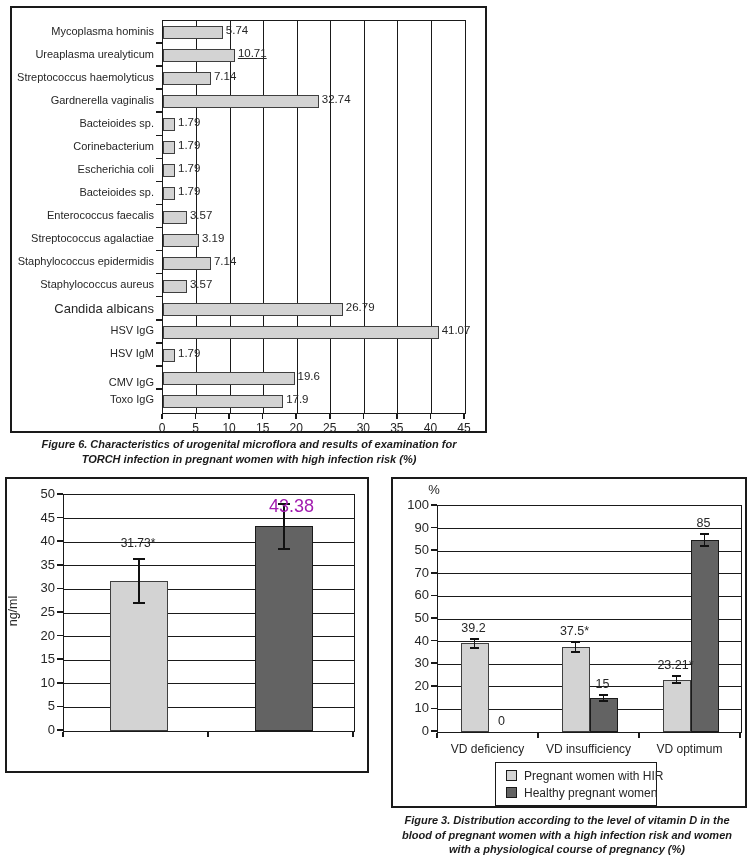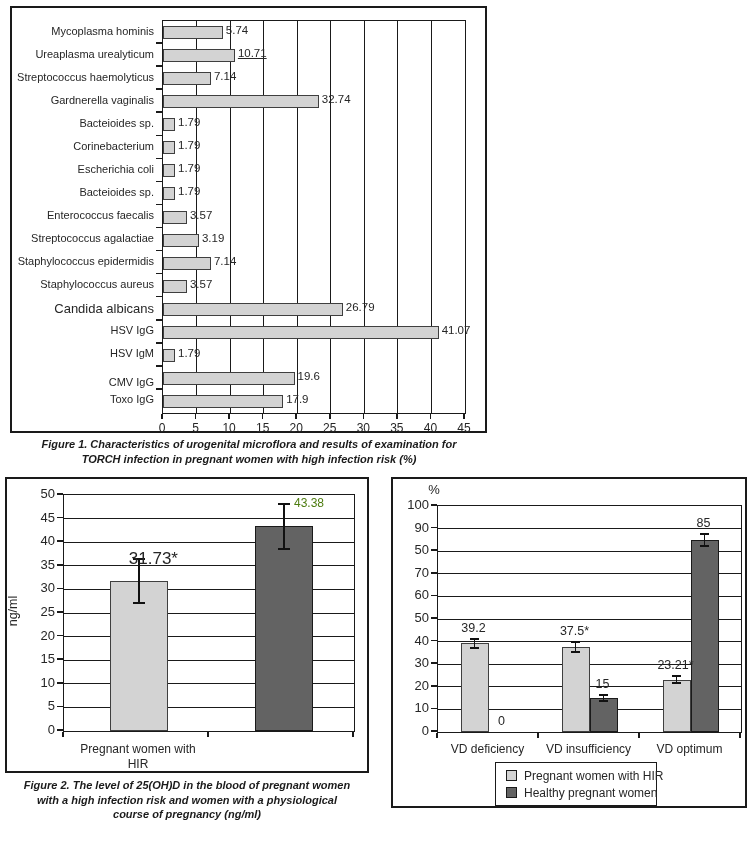--- a/index.html
+++ b/index.html
@@ -116,21 +116,21 @@
         <div style="left: 0px; top: 316.294px; width: 142px; text-align: right; font-size: 11px; color: rgb(38, 38, 38); white-space: nowrap;">HSV IgG</div>
         <div style="left: 429.625px; top: 315.794px; font-size: 11.5px; color: rgb(38, 38, 38); white-space: nowrap;">41.07</div>
         <div style="left: 0px; top: 339.353px; width: 142px; text-align: right; font-size: 11px; color: rgb(38, 38, 38); white-space: nowrap;">HSV IgM</div>
         <div style="left: 166.013px; top: 338.853px; font-size: 11.5px; color: rgb(38, 38, 38); white-space: nowrap;">1.79</div>
         <div style="left: 0px; top: 362.412px; width: 142px; text-align: right; font-size: 11px; color: rgb(38, 38, 38); white-space: nowrap; margin-top: 6px;">CMV IgG</div>
         <div style="left: 285.538px; top: 361.912px; font-size: 11.5px; color: rgb(38, 38, 38); white-space: nowrap;">19.6</div>
         <div style="left: 0px; top: 385.471px; width: 142px; text-align: right; font-size: 11px; color: rgb(38, 38, 38); white-space: nowrap;">Toxo IgG</div>
         <div style="left: 274.129px; top: 384.971px; font-size: 11.5px; color: rgb(38, 38, 38); white-space: nowrap;">17.9</div>
       </div>
   </section>
-  <div class="caption" id="cap1" style="left:10px;top:437px;width:478px;">Figure 1. Characteristics of urogenital microflora and results of examination for
+  <div class="caption" id="cap1" style="left:10px;top:437px;width:478px;">Figure 6. Characteristics of urogenital microflora and results of examination for
 TORCH infection in pregnant women with high infection risk (%)</div>
 
   <section class="panel" id="fig2-panel" style="left:5px;top:477px;width:364px;height:296px;">
     <div class="chart" id="fig2-chart">
         <div style="left: 56px; top: 15px; width: 290px; height: 236px; border: 1.5px solid rgb(26, 26, 26);">
           <div style="left: 0px; top: 211.9px; width: 290px; height: 1px; background: rgb(26, 26, 26);"></div>
           <div style="left: 0px; top: 188.3px; width: 290px; height: 1px; background: rgb(26, 26, 26);"></div>
           <div style="left: 0px; top: 164.7px; width: 290px; height: 1px; background: rgb(26, 26, 26);"></div>
           <div style="left: 0px; top: 141.1px; width: 290px; height: 1px; background: rgb(26, 26, 26);"></div>
           <div style="left: 0px; top: 117.5px; width: 290px; height: 1px; background: rgb(26, 26, 26);"></div>
@@ -166,29 +166,24 @@
         <div style="left: 49.5px; top: 61.45px; width: 6px; height: 1.5px; background: rgb(26, 26, 26);"></div>
         <div style="left: 16px; top: 54.2px; width: 32px; text-align: right; font-size: 13px; color: rgb(38, 38, 38);">40</div>
         <div style="left: 49.5px; top: 37.85px; width: 6px; height: 1.5px; background: rgb(26, 26, 26);"></div>
         <div style="left: 16px; top: 30.6px; width: 32px; text-align: right; font-size: 13px; color: rgb(38, 38, 38);">45</div>
         <div style="left: 49.5px; top: 14.25px; width: 6px; height: 1.5px; background: rgb(26, 26, 26);"></div>
         <div style="left: 16px; top: 7px; width: 32px; text-align: right; font-size: 13px; color: rgb(38, 38, 38);">50</div>
         <div style="left: -26px; top: 125px; width: 64px; text-align: center; font-size: 12.5px; color: rgb(38, 38, 38); transform: rotate(-90deg);">ng/ml</div>
         <div style="left: 55.25px; top: 253px; width: 1.5px; height: 5px; background: rgb(26, 26, 26);"></div>
         <div style="left: 200.25px; top: 253px; width: 1.5px; height: 5px; background: rgb(26, 26, 26);"></div>
         <div style="left: 345.25px; top: 253px; width: 1.5px; height: 5px; background: rgb(26, 26, 26);"></div>
-        <div style="left: 91px; top: 70px; width: 80px; text-align: right; font-size: 17px; color: rgb(38, 38, 38);">31.73*</div>
-        <div style="left: 56px; top: 263px; width: 150px; text-align: center; font-size: 12px; line-height: 1.25; color: rgb(38, 38, 38); white-space: pre-line;">Pregnant women with
-HIR</div>
-        <div style="left: 262px; top: 16.5904px; width: 80px; text-align: center; font-size: 12px; color: #4d7c0f;">43.38</div>
+        <div style="left: 91px; top: 57px; width: 80px; text-align: center; font-size: 12px; color: rgb(38, 38, 38);">31.73*</div>
+        <div style="left: 262px; top: 16.5904px; width: 80px; font-size: 18px; color: #a21caf;">43.38</div>
       </div>
   </section>
-  <div class="caption" id="cap2" style="left:0px;top:778px;width:374px;">Figure 2. The level of 25(OH)D in the blood of pregnant women
-with a high infection risk and women with a physiological
-course of pregnancy (ng/ml)</div>
 
   <section class="panel" id="fig3-panel" style="left:391px;top:477px;width:356px;height:331px;">
     <div class="chart" id="fig3-chart">
         <div style="left: 44px; top: 26px; width: 303px; height: 226px; border: 1.5px solid rgb(26, 26, 26);">
           <div style="left: 0px; top: 202.9px; width: 303px; height: 1px; background: rgb(26, 26, 26);"></div>
           <div style="left: 0px; top: 180.3px; width: 303px; height: 1px; background: rgb(26, 26, 26);"></div>
           <div style="left: 0px; top: 157.7px; width: 303px; height: 1px; background: rgb(26, 26, 26);"></div>
           <div style="left: 0px; top: 135.1px; width: 303px; height: 1px; background: rgb(26, 26, 26);"></div>
           <div style="left: 0px; top: 112.5px; width: 303px; height: 1px; background: rgb(26, 26, 26);"></div>
           <div style="left: 0px; top: 89.9px; width: 303px; height: 1px; background: rgb(26, 26, 26);"></div>
@@ -257,14 +252,17 @@
         <div class="legend-row">
           <span class="legend-swatch" style="background: rgb(211, 211, 211);"></span>
           <span class="legend-label">Pregnant women with HIR</span>
         </div>
         <div class="legend-row">
           <span class="legend-swatch" style="background: rgb(99, 99, 99);"></span>
           <span class="legend-label">Healthy pregnant women</span>
         </div>
       </div>
   </section>
+  <div class="caption" id="cap3" style="left:380px;top:813px;width:374px;">Figure 3. Distribution according to the level of vitamin D in the
+blood of pregnant women with a high infection risk and women
+with a physiological course of pregnancy (%)</div>
 
 </div>
 
 </body></html>

